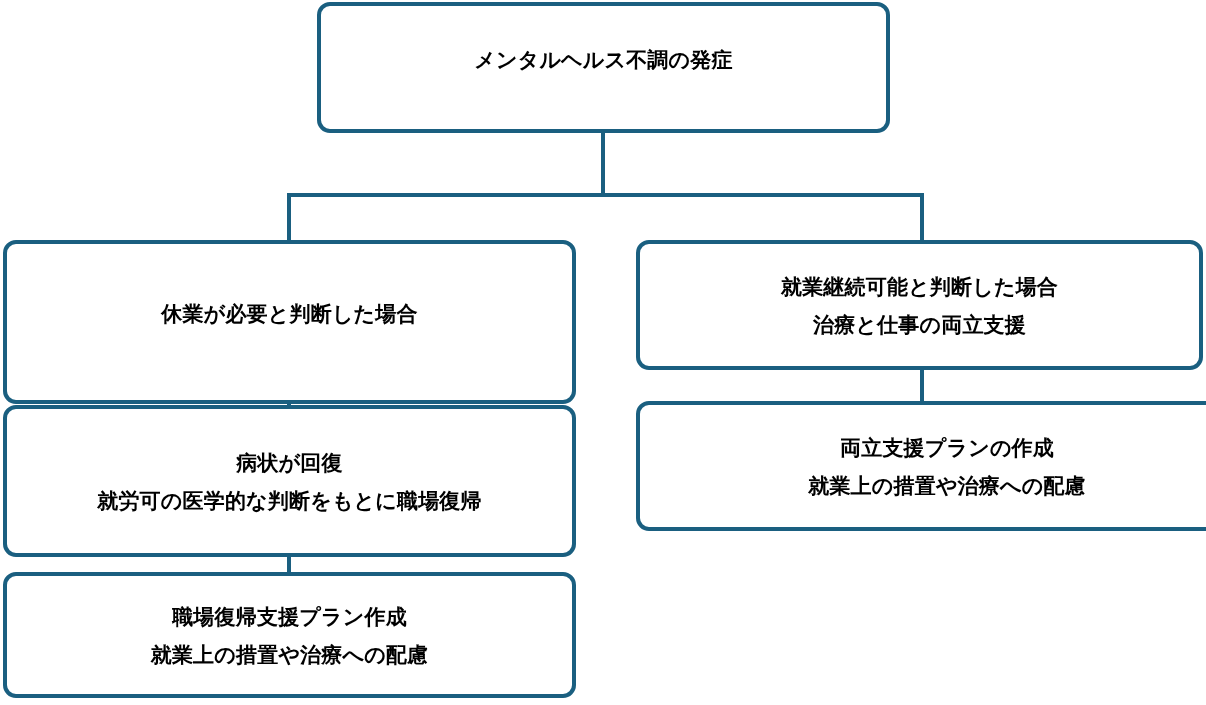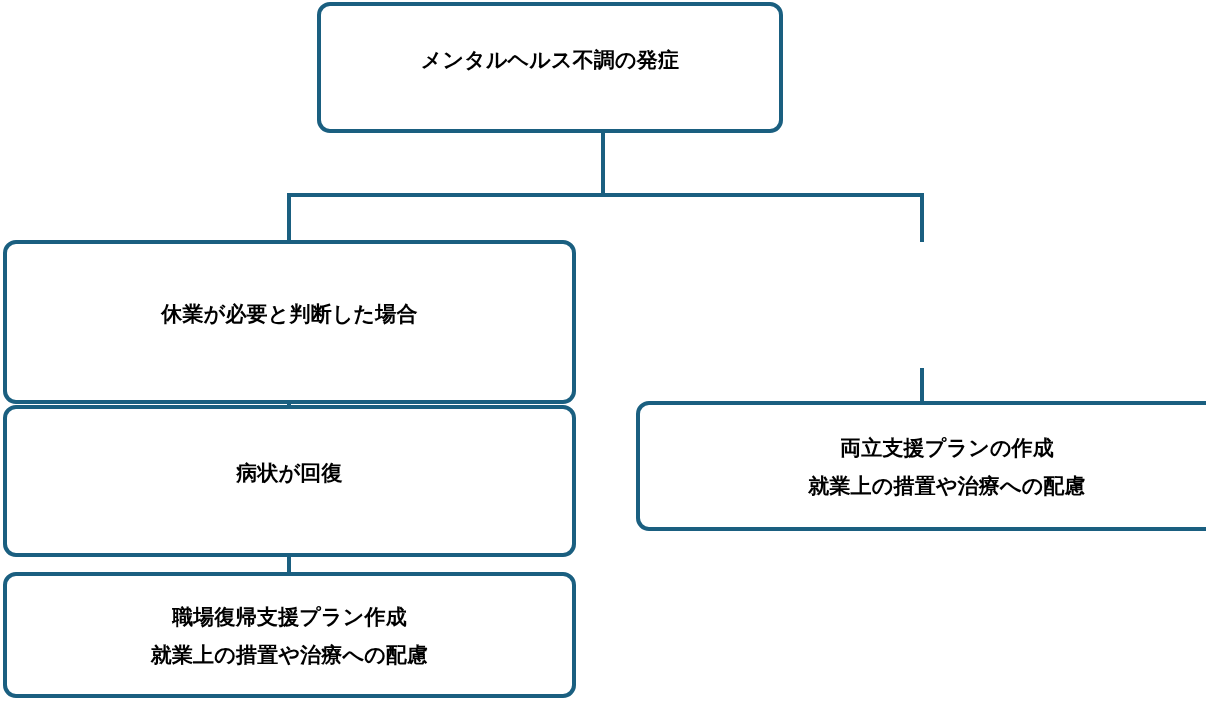--- a/index.html
+++ b/index.html
@@ -35,21 +35,21 @@
     color: #000000;
     font-weight: bold;
     font-size: 21px;
     line-height: 1.0;
     letter-spacing: 0.2px;
     white-space: nowrap;
   }
   .node .line.l1 { margin-bottom: 17px; }
 
   
-  #node-root   { left: 317px; top: 2px;   width: 466px; height: 131px; }
+  #node-root   { left: 317px; top: 2px;   width: 573px; height: 131px; }
   #node-l1     { left: 3px;   top: 240px; width: 573px; height: 164px; }
   #node-l2     { left: 3px;   top: 405px; width: 573px; height: 152px; }
   #node-l3     { left: 3px;   top: 572px; width: 573px; height: 126px; }
   #node-r1     { left: 636px; top: 240px; width: 567px; height: 130px; }
   #node-r2     { left: 636px; top: 401px; width: 622px; height: 130px; }
 
   
   .conn {
     position: absolute;
     background: #1a5f80;
@@ -87,26 +87,31 @@
   <div class="node" id="node-root">
     <span class="line l1">メンタルヘルス不調の発症</span>
   </div>
 
   <div class="node" id="node-l1">
     <span class="line l1">休業が必要と判断した場合</span>
   </div>
 
   <div class="node" id="node-l2">
     <span class="line l1">病状が回復</span>
+    <span class="line l2">就労可の医学的な判断をもとに職場復帰</span>
   </div>
 
   <div class="node" id="node-l3">
     <span class="line l1">職場復帰支援プラン作成</span>
     <span class="line l2">就業上の措置や治療への配慮</span>
   </div>
 
+  <div class="node" id="node-r1">
+    <span class="line l1">就業継続可能と判断した場合</span>
+    <span class="line l2">治療と仕事の両立支援</span>
+  </div>
 
   <div class="node" id="node-r2">
     <span class="line l1">両立支援プランの作成</span>
     <span class="line l2">就業上の措置や治療への配慮</span>
   </div>
 
 </div>
 
 </body></html>

